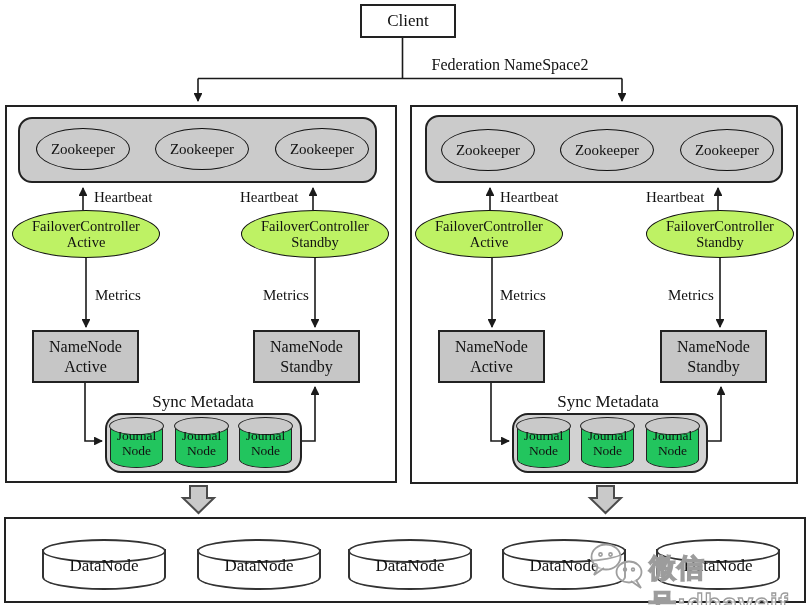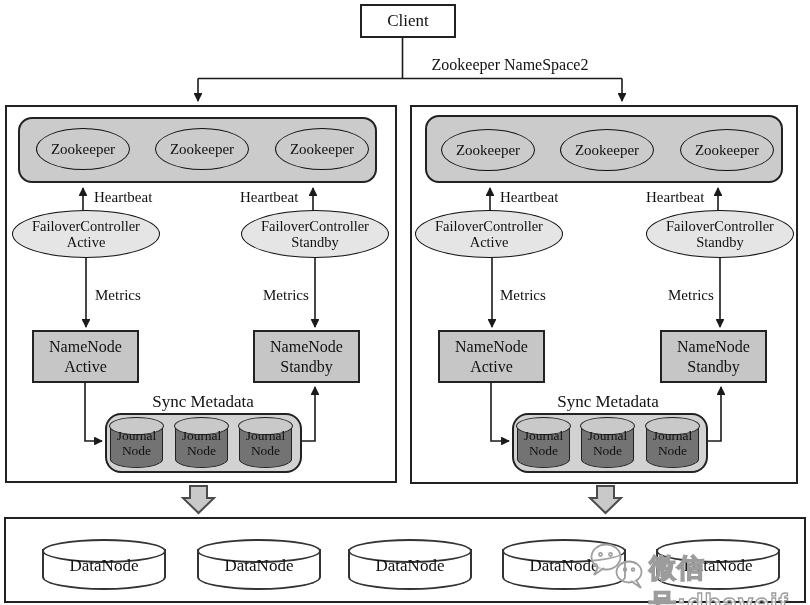--- a/index.html
+++ b/index.html
@@ -12,28 +12,28 @@
             border: 2px solid #222; background: #fff; display: flex; align-items: center;
             justify-content: center; font-size: 17px; z-index: 3; }
 
   .panel { position: absolute; border: 2px solid #222; background: #fff; z-index: 1; }
   .zkwrap { position: absolute; border: 2px solid #222; background: #cbcbcb; border-radius: 14px; z-index: 2; }
 
   .ell { position: absolute; border: 1.6px solid #111; border-radius: 50%;
          display: flex; flex-direction: column; align-items: center; justify-content: center;
          text-align: center; z-index: 3; font-family: Liberation Serif, serif; }
   .zk { width: 94px; height: 42px; background: #cbcbcb; font-size: 15px; }
-  .fc { width: 148px; height: 48px; background: #e5e5e5; font-size: 14.5px; line-height: 16.5px; }
+  .fc { width: 148px; height: 48px; background: #bef264; font-size: 14.5px; line-height: 16.5px; }
 
   .nn { position: absolute; width: 107px; height: 53px; background: #c6c6c6; border: 2px solid #222;
         display: flex; flex-direction: column; align-items: center; justify-content: center;
         font-size: 16px; line-height: 20px; text-align: center; z-index: 3; }
 
   .jgroup { position: absolute; border: 2px solid #222; background: #d2d2d2; border-radius: 16px; z-index: 2; }
-  .jcyl { position: absolute; width: 53px; height: 43px; top: 425px; background: #737373;
+  .jcyl { position: absolute; width: 53px; height: 43px; top: 425px; background: #22c55e;
           border: 1.6px solid #222; border-top: none; border-radius: 0 0 27px 27px / 0 0 9px 9px;
           text-align: center; font-size: 13.5px; line-height: 15px; z-index: 3; }
   .jcyl::before { content: ""; position: absolute; left: -1.6px; right: -1.6px; top: -8px; height: 16px;
           background: #c9c9c9; border: 1.6px solid #222; border-radius: 50%; }
   .jcyl .ctext { position: relative; margin-top: 3px; }
 
   .dlayer { position: absolute; left: 4px; top: 517px; width: 802px; height: 86px;
             border: 2px solid #222; background: #fff; z-index: 1; }
   .dcyl { position: absolute; width: 124px; height: 41px; top: 549px; background: #fff;
           border: 2px solid #333; border-top: none; border-radius: 0 0 62px 62px / 0 0 13px 13px;
@@ -55,21 +55,21 @@
 </style>
 </head>
 <body>
 
 <div class="stage">
 
   <div class="client">
     <span>Client</span>
   </div>
 
-  <div class="lbl ns center" style="left:510px;top:56px">Zookeeper NameSpace2</div>
+  <div class="lbl ns center" style="left:510px;top:56px">Federation NameSpace2</div>
 
   <div class="panel" style="left:5px;top:105px;width:392px;height:378px"></div>
   <div class="panel" style="left:410px;top:105px;width:388px;height:379px"></div>
 
   <div class="zkwrap" style="left:18px;top:117px;width:359px;height:66px"></div>
   <div class="zkwrap" style="left:425px;top:115px;width:358px;height:68px"></div>
 
   <div class="ell zk" style="left:36px;top:128px">
       <span>Zookeeper</span>
     </div>

